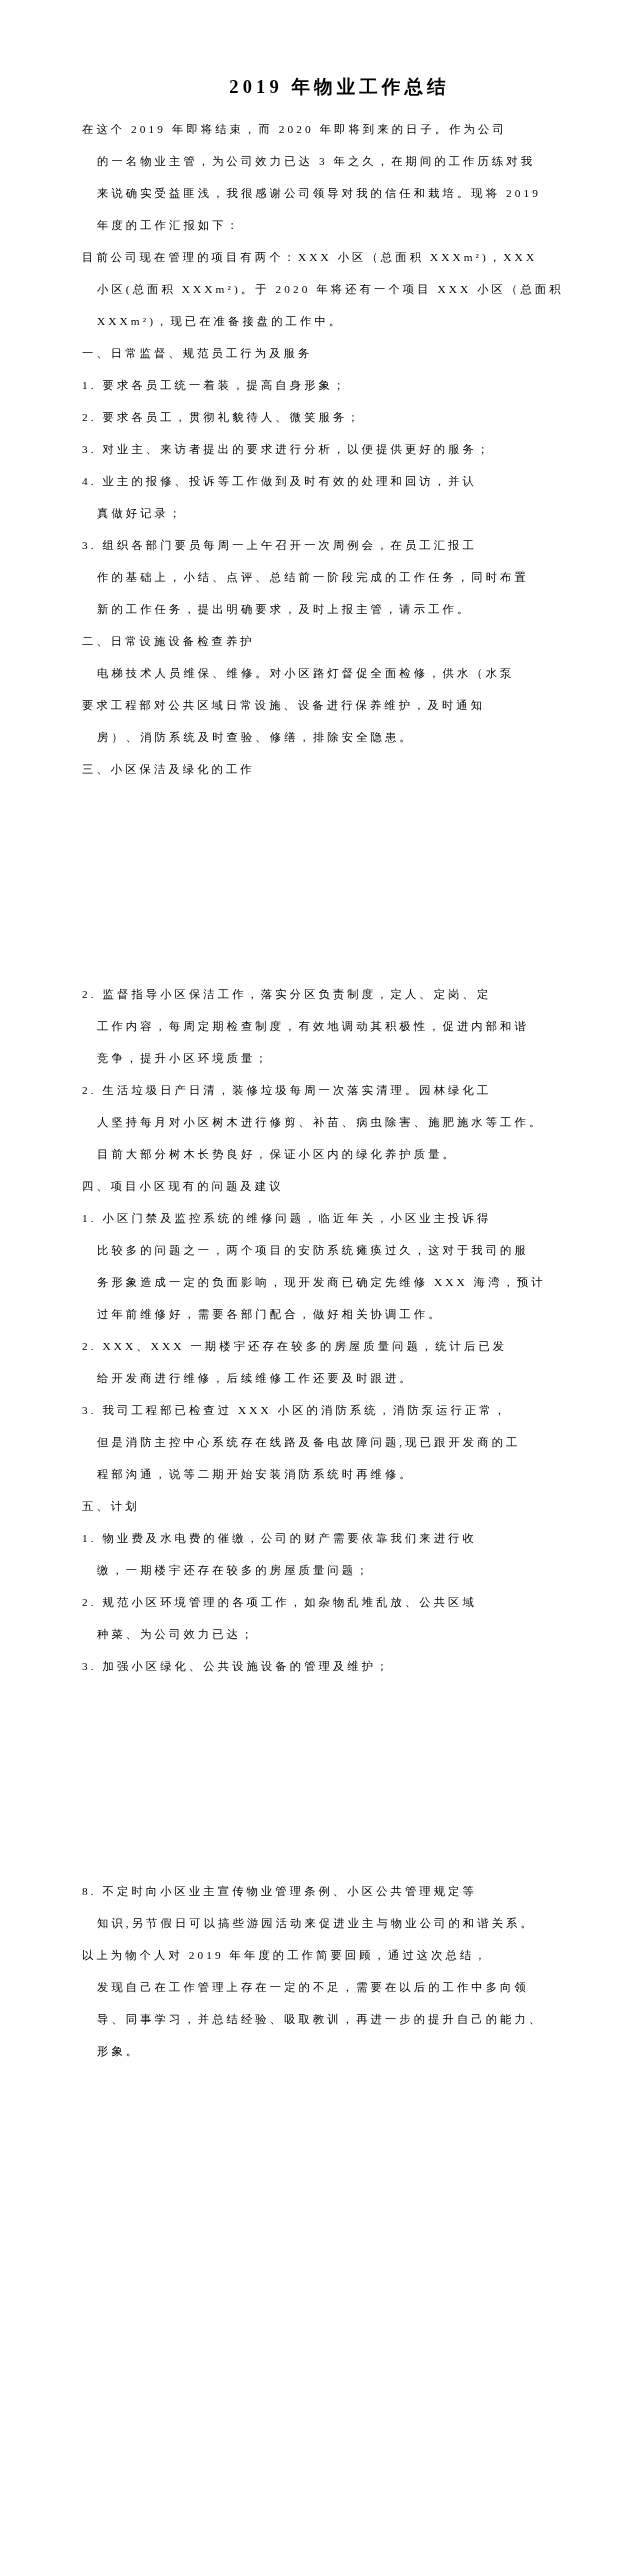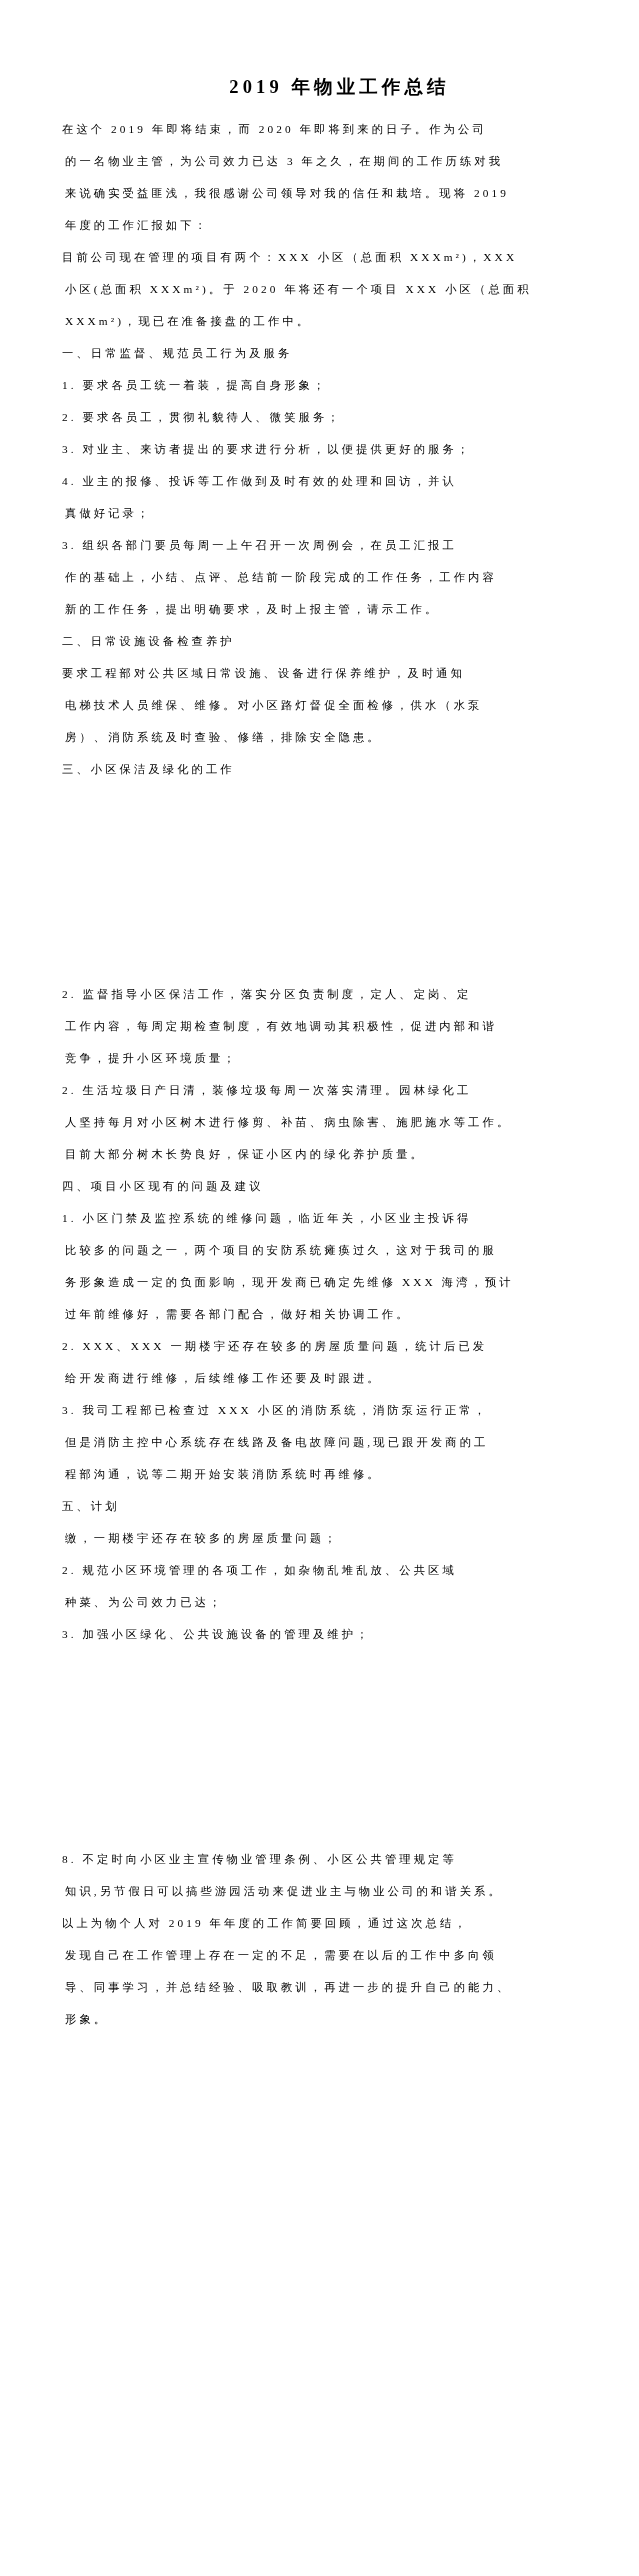--- a/index.html
+++ b/index.html
@@ -32,28 +32,28 @@
   .lines {
     position: absolute;
     top: 113px;
     left: 0;
     right: 0;
   }
   .line {
     box-sizing: border-box;
     height: 32px;
     line-height: 32px;
-    padding-left: 65px;
+    padding-left: 97px;
     font-size: 11.3px;
     letter-spacing: 3.1px;
     white-space: nowrap;
     color: #000000;
   }
   .line.indent {
-    padding-left: 62px;
+    padding-left: 82px;
   }
   .gap {
     width: 100%;
   }
 </style>
 </head>
 <body>
 
 <div class="page">
   <div class="doc-title">2019 年物业工作总结</div>
@@ -65,45 +65,46 @@
       <div class="line indent">目前公司现在管理的项目有两个：XXX 小区（总面积 XXXm²)，XXX</div>
       <div class="line">小区(总面积 XXXm²)。于 2020 年将还有一个项目 XXX 小区（总面积</div>
       <div class="line">XXXm²)，现已在准备接盘的工作中。</div>
       <div class="line indent">一、日常监督、规范员工行为及服务</div>
       <div class="line indent">1. 要求各员工统一着装，提高自身形象；</div>
       <div class="line indent">2. 要求各员工，贯彻礼貌待人、微笑服务；</div>
       <div class="line indent">3. 对业主、来访者提出的要求进行分析，以便提供更好的服务；</div>
       <div class="line indent">4. 业主的报修、投诉等工作做到及时有效的处理和回访，并认</div>
       <div class="line">真做好记录；</div>
       <div class="line indent">3. 组织各部门要员每周一上午召开一次周例会，在员工汇报工</div>
-      <div class="line">作的基础上，小结、点评、总结前一阶段完成的工作任务，工作内容</div>
+      <div class="line">作的基础上，小结、点评、总结前一阶段完成的工作任务，同时布置</div>
       <div class="line">新的工作任务，提出明确要求，及时上报主管，请示工作。</div>
       <div class="line indent">二、日常设施设备检查养护</div>
+      <div class="line">电梯技术人员维保、维修。对小区路灯督促全面检修，供水（水泵</div>
       <div class="line indent">要求工程部对公共区域日常设施、设备进行保养维护，及时通知</div>
-      <div class="line">电梯技术人员维保、维修。对小区路灯督促全面检修，供水（水泵</div>
       <div class="line">房）、消防系统及时查验、修缮，排除安全隐患。</div>
       <div class="line indent">三、小区保洁及绿化的工作</div>
       <div class="gap" style="height: 193px;"></div>
       <div class="line indent">2. 监督指导小区保洁工作，落实分区负责制度，定人、定岗、定</div>
       <div class="line">工作内容，每周定期检查制度，有效地调动其积极性，促进内部和谐</div>
       <div class="line">竞争，提升小区环境质量；</div>
       <div class="line indent">2. 生活垃圾日产日清，装修垃圾每周一次落实清理。园林绿化工</div>
       <div class="line">人坚持每月对小区树木进行修剪、补苗、病虫除害、施肥施水等工作。</div>
       <div class="line">目前大部分树木长势良好，保证小区内的绿化养护质量。</div>
       <div class="line indent">四、项目小区现有的问题及建议</div>
       <div class="line indent">1. 小区门禁及监控系统的维修问题，临近年关，小区业主投诉得</div>
       <div class="line">比较多的问题之一，两个项目的安防系统瘫痪过久，这对于我司的服</div>
       <div class="line">务形象造成一定的负面影响，现开发商已确定先维修 XXX 海湾，预计</div>
       <div class="line">过年前维修好，需要各部门配合，做好相关协调工作。</div>
       <div class="line indent">2. XXX、XXX 一期楼宇还存在较多的房屋质量问题，统计后已发</div>
       <div class="line">给开发商进行维修，后续维修工作还要及时跟进。</div>
       <div class="line indent">3. 我司工程部已检查过 XXX 小区的消防系统，消防泵运行正常，</div>
       <div class="line">但是消防主控中心系统存在线路及备电故障问题,现已跟开发商的工</div>
       <div class="line">程部沟通，说等二期开始安装消防系统时再维修。</div>
       <div class="line indent">五、计划</div>
+      <div class="line indent">1. 物业费及水电费的催缴，公司的财产需要依靠我们来进行收</div>
       <div class="line">缴，一期楼宇还存在较多的房屋质量问题；</div>
       <div class="line indent">2. 规范小区环境管理的各项工作，如杂物乱堆乱放、公共区域</div>
       <div class="line">种菜、为公司效力已达；</div>
       <div class="line indent">3. 加强小区绿化、公共设施设备的管理及维护；</div>
       <div class="gap" style="height: 193px;"></div>
       <div class="line indent">8. 不定时向小区业主宣传物业管理条例、小区公共管理规定等</div>
       <div class="line">知识,另节假日可以搞些游园活动来促进业主与物业公司的和谐关系。</div>
       <div class="line indent">以上为物个人对 2019 年年度的工作简要回顾，通过这次总结，</div>
       <div class="line">发现自己在工作管理上存在一定的不足，需要在以后的工作中多向领</div>
       <div class="line">导、同事学习，并总结经验、吸取教训，再进一步的提升自己的能力、</div>

